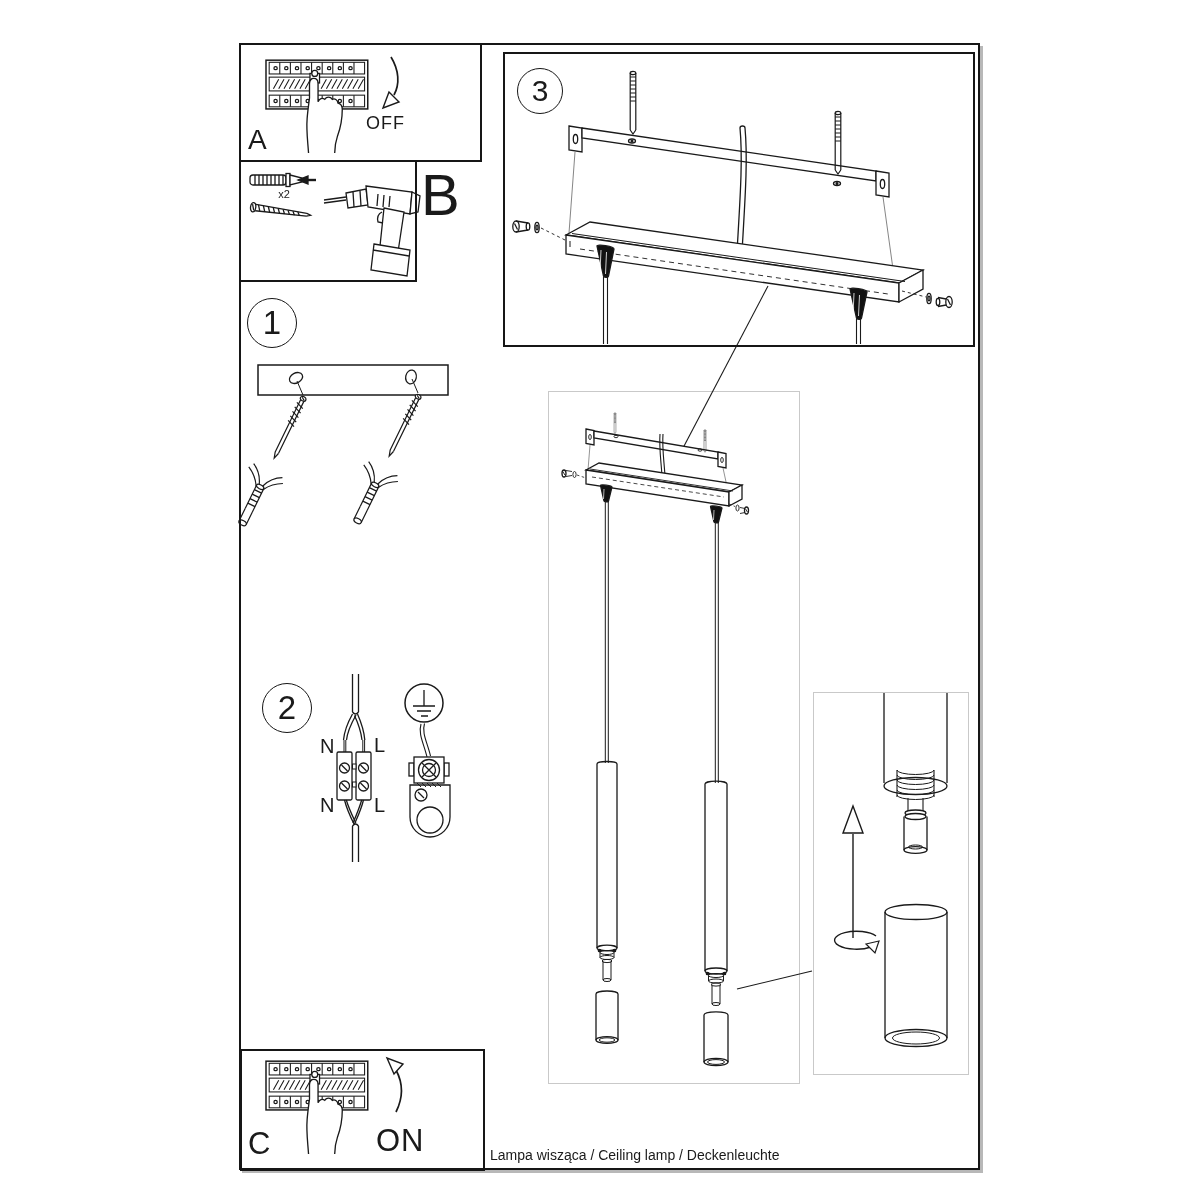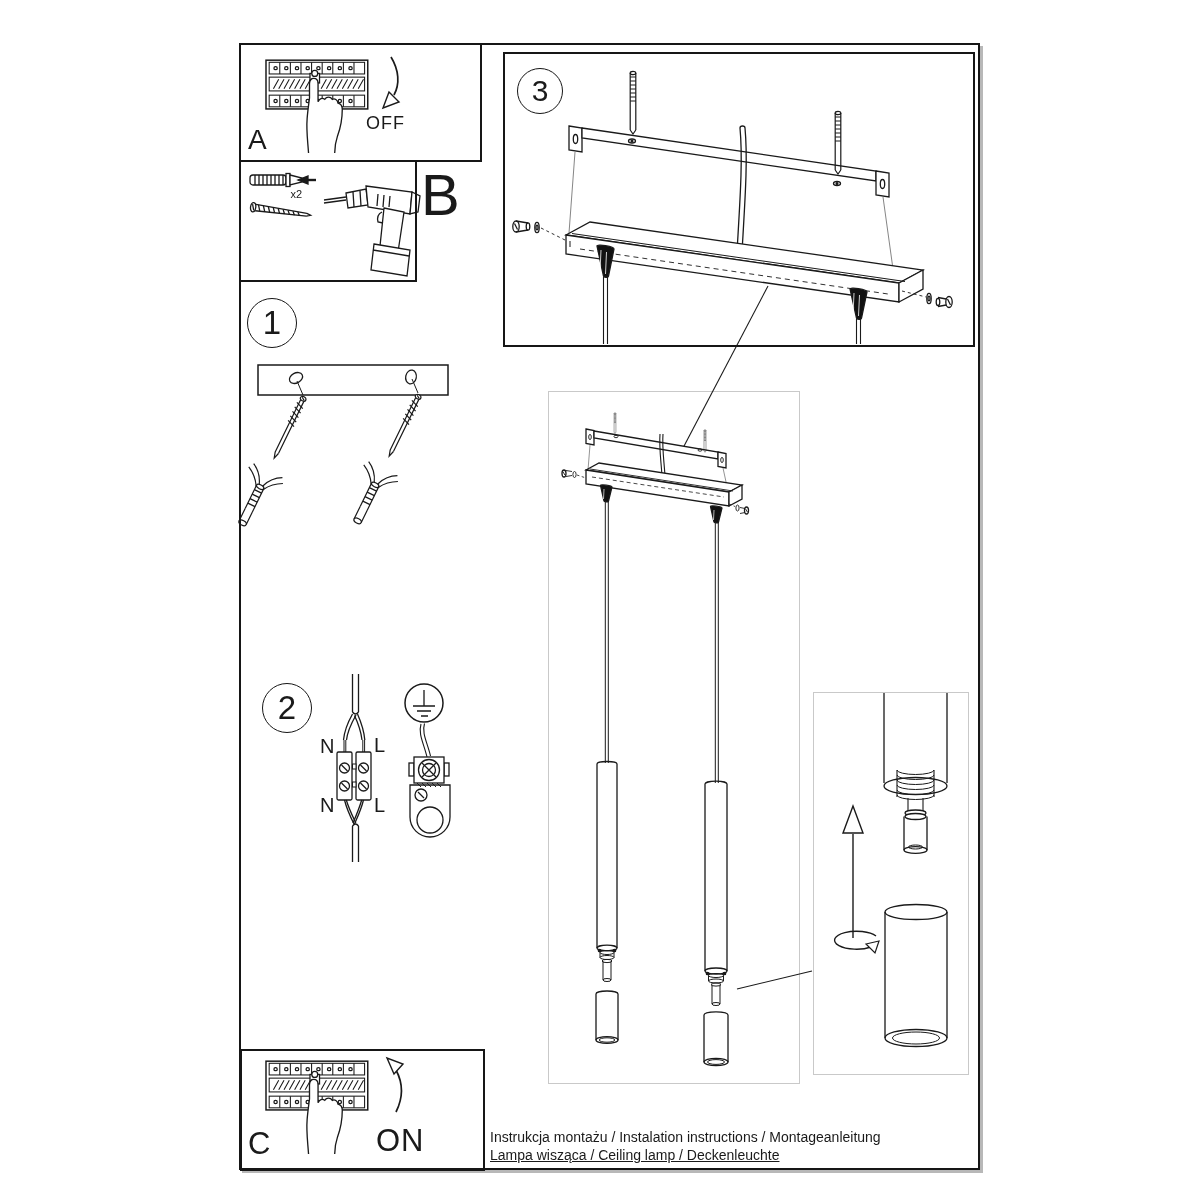--- a/index.html
+++ b/index.html
@@ -364,37 +364,36 @@
   <div class="abs boxdark" style="left:239px;top:160px;width:174px;height:118px;z-index:3;"></div>
   <div class="abs boxdark" style="left:503px;top:52px;width:468px;height:291px;z-index:3;"></div>
   <div class="abs boxlight" style="left:548px;top:391px;width:250px;height:691px;z-index:1;"></div>
   <div class="abs boxlight" style="left:813px;top:692px;width:154px;height:381px;z-index:1;"></div>
   <div class="abs boxdark" style="left:240px;top:1049px;width:241px;height:118px;z-index:3;"></div>
 
   <div class="abs txt biglabel" style="left:248px;top:124px;">A</div>
   <div class="abs txt action" style="left:366px;top:113px;">OFF</div>
 
   <div class="abs txt" style="left:421px;top:166px;font-size:58px;line-height:58px;">B</div>
-  <div class="abs txt" style="left:266px;top:188px;width:36px;text-align:right;font-size:11px;">x2</div>
+  <div class="abs txt" style="left:266px;top:188px;width:36px;text-align:center;font-size:11px;">x2</div>
 
   <div class="abs circlenum txt" style="left:247px;top:298px;width:48px;height:48px;">
     <span>1</span>
   </div>
 
   <div class="abs circlenum txt" style="left:262px;top:683px;width:48px;height:48px;">
     <span>2</span>
   </div>
   <div class="abs txt wirelabel" style="left:320px;top:735px;">N</div>
   <div class="abs txt wirelabel" style="left:374px;top:734px;">L</div>
   <div class="abs txt wirelabel" style="left:320px;top:794px;">N</div>
   <div class="abs txt wirelabel" style="left:374px;top:794px;">L</div>
 
   <div class="abs circlenum txt" style="left:517px;top:68px;width:44px;height:44px;font-size:30px;">
     <span>3</span>
   </div>
 
   <div class="abs txt" style="left:248px;top:1126px;font-size:31px;">C</div>
   <div class="abs txt" style="left:376px;top:1123px;font-size:31px;letter-spacing:1px;">ON</div>
 
-  <div class="abs txt footer" style="left:490px;top:1128px;">Instrukcja montażu / Instalation instructions / Montageanleitung</div>
-  <div class="abs txt footer" style="left:490px;top:1146px;text-decoration:underline;">Lampa wisząca / Ceiling lamp / Deckenleuchte</div>
+  <div class="abs txt footer" style="left:490px;top:1146px;">Lampa wisząca / Ceiling lamp / Deckenleuchte</div>
 
 </div>
 
 </body></html>

